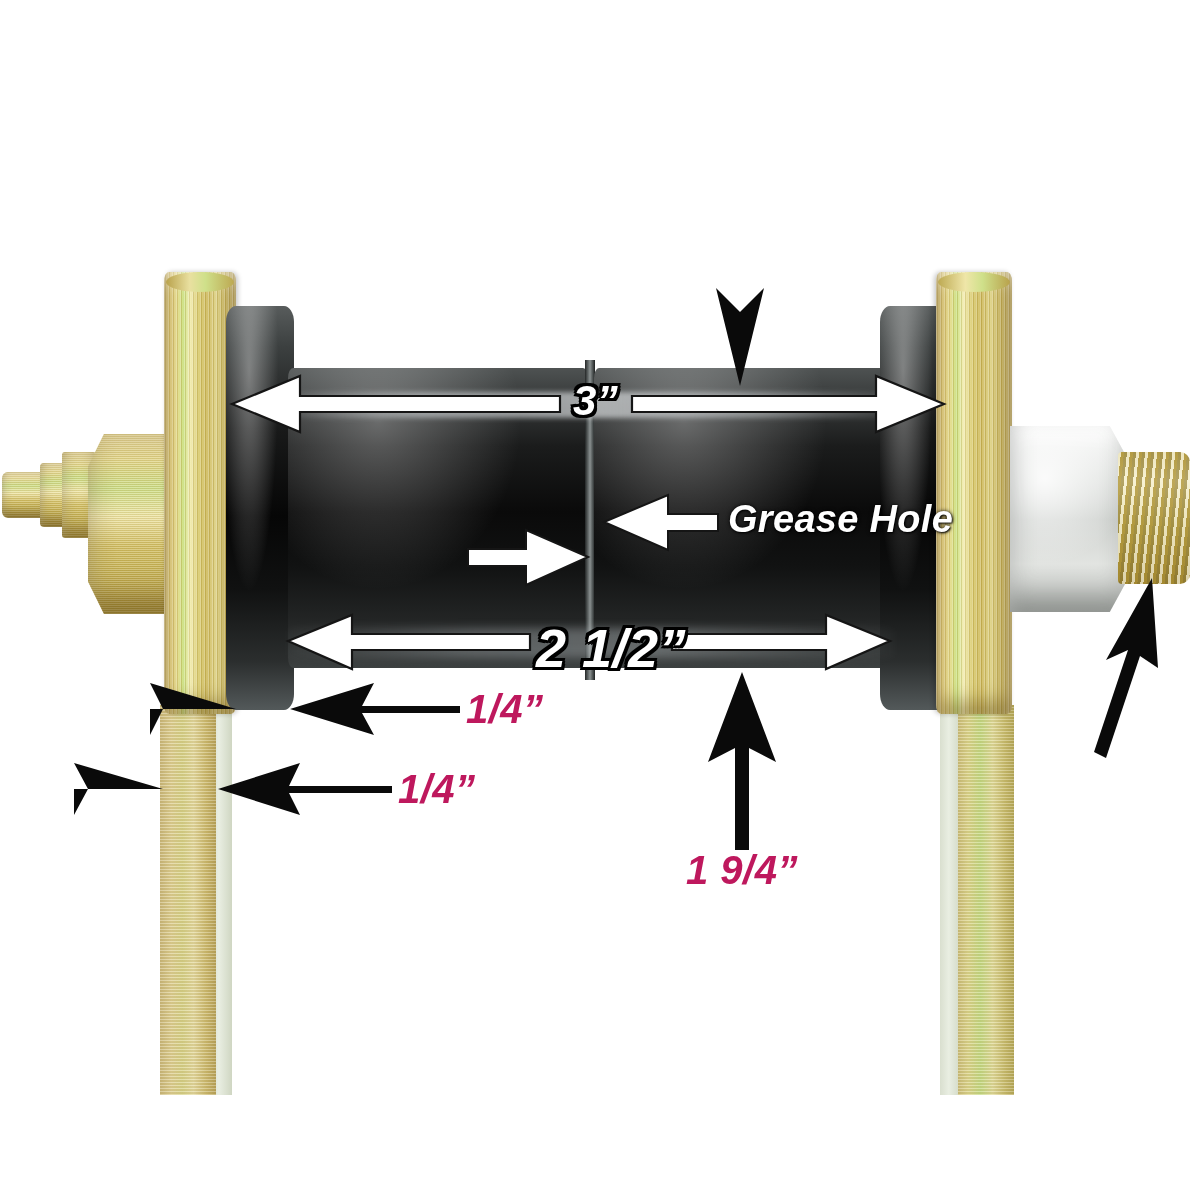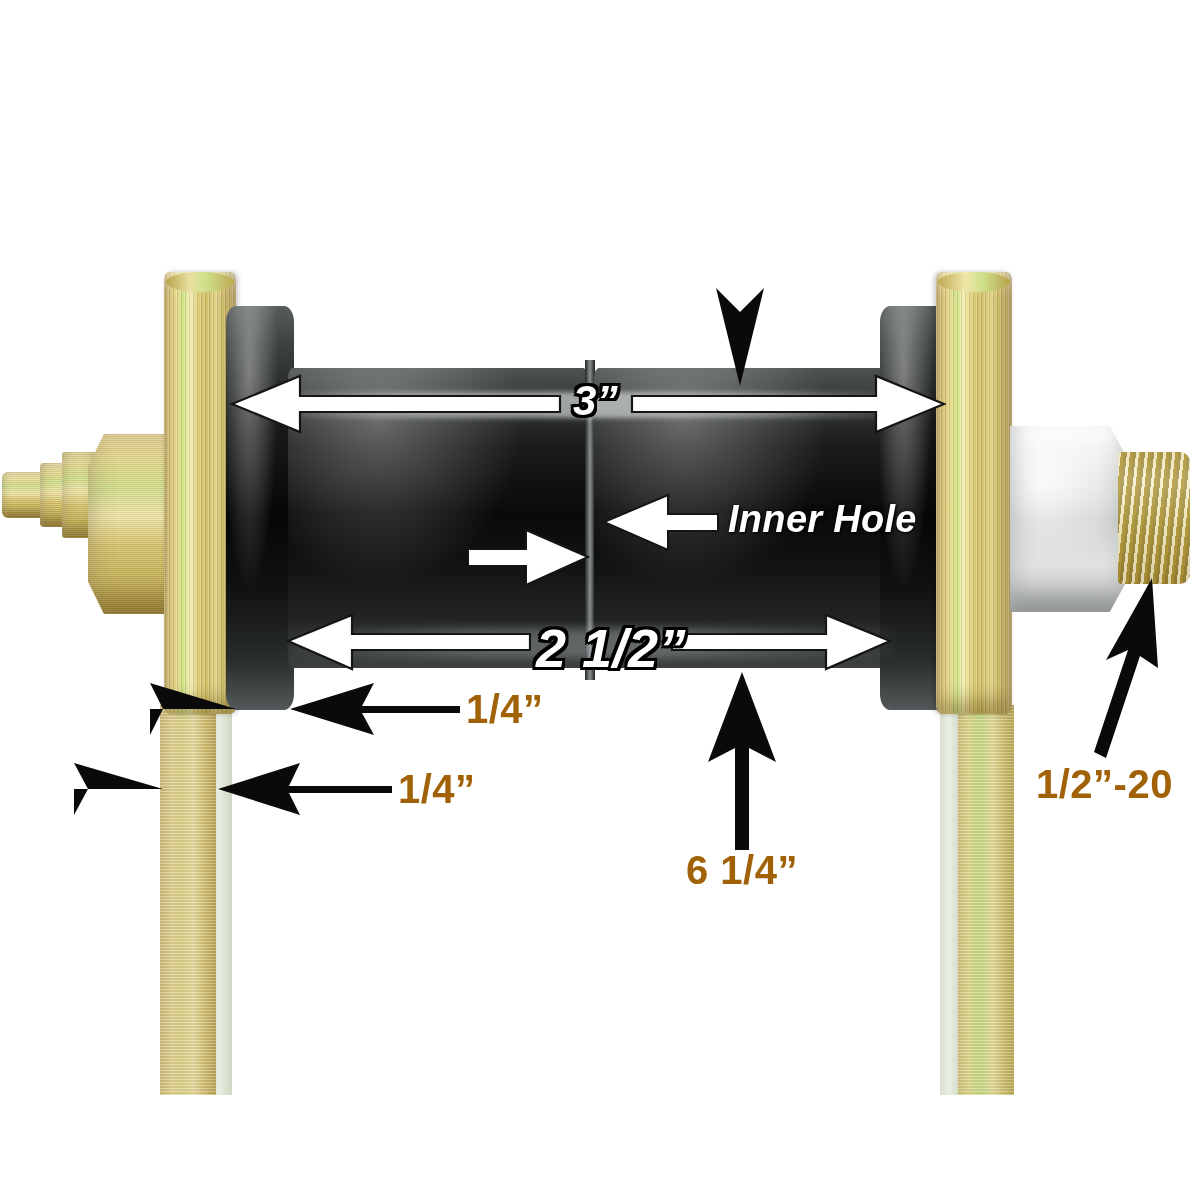--- a/index.html
+++ b/index.html
@@ -78,21 +78,21 @@
       -3px -3px 0 #000, 3px -3px 0 #000, -3px 3px 0 #000, 3px 3px 0 #000,
       -3px 0 0 #000, 3px 0 0 #000, 0 -3px 0 #000, 0 3px 0 #000,
       -2px -2px 0 #000, 2px 2px 0 #000;
   }
   .lbl-white{
     position:absolute;color:#ffffff;font-weight:bold;font-style:italic;
     white-space:nowrap;letter-spacing:.3px;
     text-shadow:0 0 4px rgba(0,0,0,.9), 1px 1px 2px rgba(0,0,0,.9);
   }
   .dim-black{
-    position:absolute;color:#a16207;font-weight:bold;
+    position:absolute;color:#be185d;font-weight:bold;font-style:italic;
     white-space:nowrap;letter-spacing:.5px;
   }
 
   svg.ov{position:absolute;left:0;top:0;width:1200px;height:1200px;
          pointer-events:none;overflow:visible;}
 </style>
 </head>
 <body>
 
 <div id="stage">
@@ -201,23 +201,22 @@
     <g>
       <polygon points="1152,578 1106,660 1128,650 1094,752 1106,758 1140,656 1158,668" fill="#0a0a0a"></polygon>
     </g>
   </svg>
 
   <div class="dim-white" style="left:573px;top:377px;font-size:42px;">3”</div>
 
   <div class="dim-white" style="left:536px;top:617px;font-size:54px;">2 1/2”</div>
 
 
-  <div class="lbl-white" style="left:728px;top:498px;font-size:38px;">Inner Hole</div>
+  <div class="lbl-white" style="left:728px;top:498px;font-size:38px;">Grease Hole</div>
 
   <div class="dim-black" style="left:466px;top:687px;font-size:40px;">1/4”</div>
 
   <div class="dim-black" style="left:398px;top:767px;font-size:40px;">1/4”</div>
 
-  <div class="dim-black" style="left:686px;top:848px;font-size:40px;">6  1/4”</div>
-
-  <div class="dim-black" style="left:1036px;top:762px;font-size:40px;">1/2”-20</div>
+  <div class="dim-black" style="left:686px;top:848px;font-size:40px;">1  9/4”</div>
+
 
 </div>
 
 </body></html>

